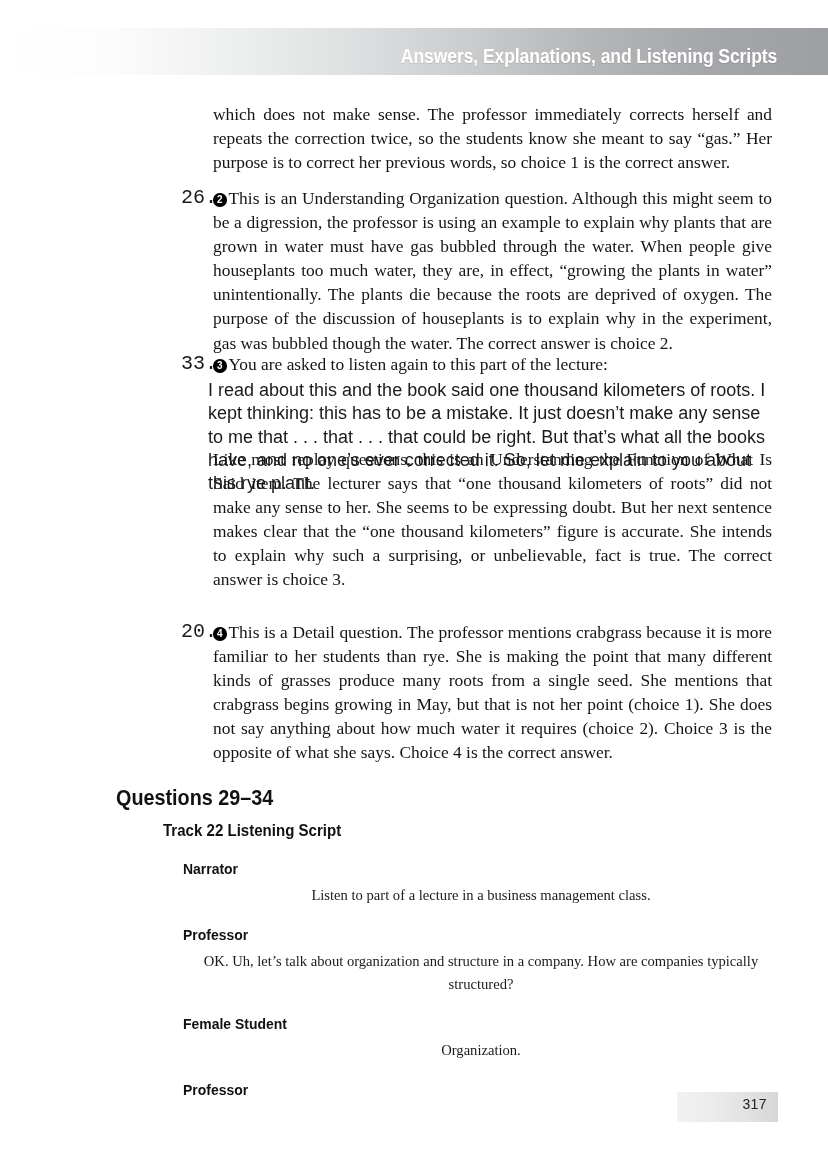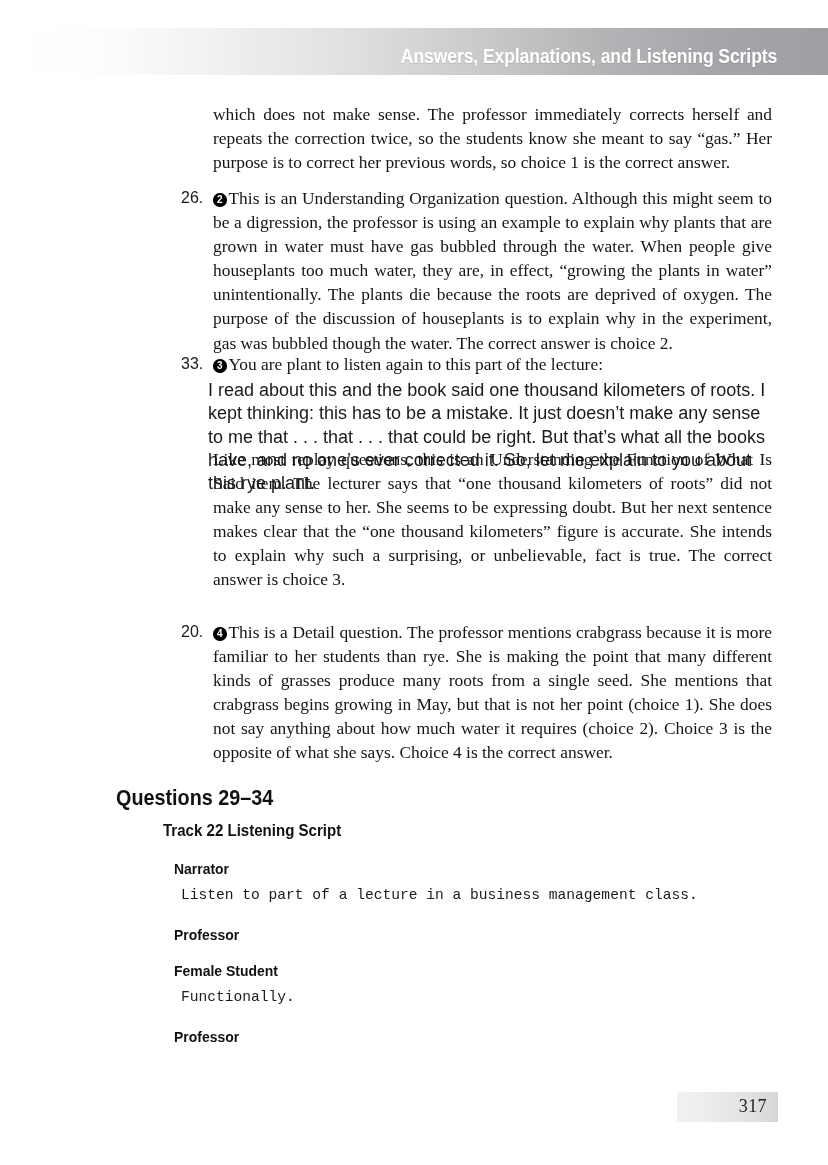--- a/index.html
+++ b/index.html
@@ -78,22 +78,22 @@
 
   
   .num-item {
     position: relative;
     padding-left: 27px;
   }
   .num-item .num {
     position: absolute;
     left: 0;
     top: 0;
-    font-family: Liberation Sans, sans-serif;
-    font-size: 16px;
+    font-family: Liberation Mono, monospace;
+    font-size: 20px;
     line-height: 24.1px;
   }
   .circled {
     display: inline-block;
     width: 13.5px;
     height: 13.5px;
     border-radius: 50%;
     background: #000000;
     color: #ffffff;
     font-family: "Liberation Sans", sans-serif;
@@ -142,62 +142,63 @@
     font-size: 16.2px;
     color: #111111;
     transform: scaleX(0.93);
     transform-origin: left center;
     white-space: nowrap;
   }
 
   
   .script {
     position: absolute;
-    left: 174px;
+    left: 183px;
     top: 860px;
     width: 596px;
   }
   .speaker {
     font-family: "Liberation Sans", sans-serif;
     font-weight: bold;
     font-size: 15px;
     color: #111111;
     transform: scaleX(0.93);
     transform-origin: left center;
     display: block;
     white-space: nowrap;
     margin: 0 0 4px 0;
   }
   .turn {
     margin-bottom: 19px;
   }
   .turn:last-child { margin-bottom: 0; }
   .turn .line {
     margin: 7px;
-    font-family: Liberation Mono, monospace;
+    font-family: Liberation Serif, serif;
     font-size: 14.6px;
     line-height: 23px;
     color: #1a1a1a;
+    text-align: center;
   }
 
   
   .folio-box {
     position: absolute;
     left: 677px;
     top: 1092px;
     width: 101px;
     height: 30px;
     background: linear-gradient(to right, #f2f2f2 0%, #ebebeb 35%, #e2e2e2 70%, #d6d6d6 100%);
   }
   .folio-num {
     position: absolute;
     right: 11px;
     top: 4px;
-    font-family: Liberation Serif, serif;
-    font-size: 18px;
+    font-family: Liberation Sans, sans-serif;
+    font-size: 14px;
     color: #222222;
     letter-spacing: 0.4px;
     text-align: center;
   }
 </style>
 </head>
 <body>
 
 <div class="page">
 
@@ -211,21 +212,21 @@
   <div class="expl-block" style="top:181px;">
     <div class="num-item">
       <span class="num">26.</span>
       <p class="expl-para"><span class="circled">2</span><span>This is an Understanding Organization question. Although this might seem to be a digression, the professor is using an example to explain why plants that are grown in water must have gas bubbled through the water. When people give houseplants too much water, they are, in effect, “growing the plants in water” unintentionally. The plants die because the roots are deprived of oxygen. The purpose of the discussion of houseplants is to explain why in the experiment, gas was bubbled though the water. The correct answer is choice 2.</span></p>
     </div>
   </div>
 
   <div class="expl-block" style="top:347px;">
     <div class="num-item">
       <span class="num">33.</span>
-      <p class="expl-para"><span class="circled">3</span><span>You are plant to listen again to this part of the lecture:</span></p>
+      <p class="expl-para"><span class="circled">3</span><span>You are asked to listen again to this part of the lecture:</span></p>
     </div>
   </div>
 
   <div class="quote-block" style="top:379px;">
     <p class="sans-para">I read about this and the book said one thousand kilometers of roots. I kept thinking: this has to be a mistake. It just doesn’t make any sense to me that . . . that . . . that could be right. But that’s what all the books have, and no one’s ever corrected it. So, let me explain to you about this rye plant.</p>
   </div>
 
   <div class="expl-block" style="top:442px;">
     <p class="expl-para cont">Like most replay questions, this is an Understanding the Function of What Is Said item. The lecturer says that “one thousand kilometers of roots” did not make any sense to her. She seems to be expressing doubt. But her next sentence makes clear that the “one thousand kilometers” figure is accurate. She intends to explain why such a surprising, or unbelievable, fact is true. The correct answer is choice 3.</p>
   </div>
@@ -240,24 +241,25 @@
   <div class="questions-heading">Questions 29–34</div>
   <div class="track-heading">Track 22 Listening Script</div>
 
   <div class="script">
     <div class="turn">
       <span class="speaker">Narrator</span>
       <p class="line">Listen to part of a lecture in a business management class.</p>
     </div>
     <div class="turn">
       <span class="speaker">Professor</span>
+      <p class="line">OK. Uh, let’s talk about organization and structure in a company. How are companies typically structured?</p>
     </div>
     <div class="turn">
       <span class="speaker">Female Student</span>
-      <p class="line">Functionally.</p>
+      <p class="line">Organization.</p>
     </div>
     <div class="turn">
       <span class="speaker">Professor</span>
     </div>
   </div>
 
   <div class="folio-box">
     <span class="folio-num">317</span>
   </div>
 

